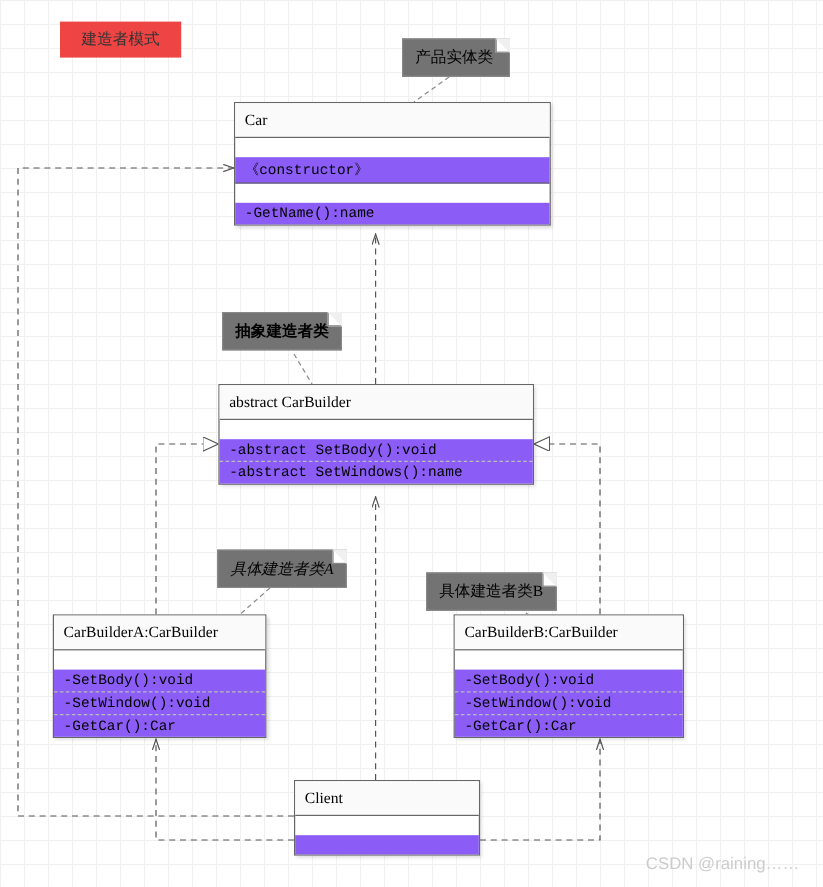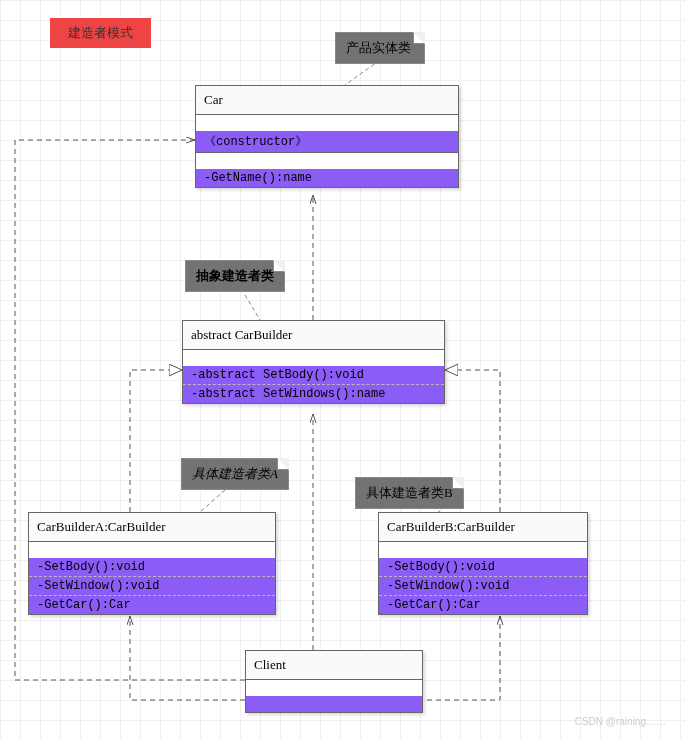--- a/index.html
+++ b/index.html
@@ -74,21 +74,21 @@
   svg.lines {
     position: absolute;
     top: 0; left: 0;
     width: 686px; height: 739px;
     pointer-events: none;
   }
   .watermark {
     position: absolute;
     color: #ccc;
     font-family: sans-serif;
-    font-size: 10px;
+    font-size: 14px;
   }
 </style>
 </head>
 <body>
 
 <svg class="lines">
   <defs>
     <marker id="arrow" markerWidth="10" markerHeight="10" refX="9" refY="3" orient="auto">
       <path d="M0,0 L9,3 L0,6" fill="none" stroke="#555" stroke-width="1"></path>
     </marker>
@@ -155,39 +155,39 @@
 <div class="note" style="left:181px; top:458px;font-style:italic;">
   <div class="fold"></div>
   <span>具体建造者类A</span>
 </div>
 
 <div class="note" style="left:355px; top:477px;">
   <div class="fold"></div>
   <span>具体建造者类B</span>
 </div>
 
-<div class="uml" style="left:28px; top:512px; width:248px;">
+<div class="uml" style="left:44px; top:512px; width:178px;">
   <div class="hdr"><span>CarBuilderA:CarBuilder</span></div>
   <div class="sec">
     <div class="row">-SetBody():void</div>
     <div class="row">-SetWindow():void</div>
     <div class="row">-GetCar():Car</div>
   </div>
 </div>
 
-<div class="uml" style="left:378px; top:512px; width:210px;">
+<div class="uml" style="left:378px; top:512px; width:192px;">
   <div class="hdr"><span>CarBuilderB:CarBuilder</span></div>
   <div class="sec">
     <div class="row">-SetBody():void</div>
     <div class="row">-SetWindow():void</div>
     <div class="row">-GetCar():Car</div>
   </div>
 </div>
 
-<div class="uml" style="left:245px; top:650px; width:178px;">
+<div class="uml" style="left:245px; top:650px; width:155px;">
   <div class="hdr"><span>Client</span></div>
   <div class="sec">
       <div class="row empty"></div>
     </div>
 </div>
 
 <div class="watermark" style="right:20px; bottom:12px;">
   <span>CSDN @raining……</span>
 </div>
 

